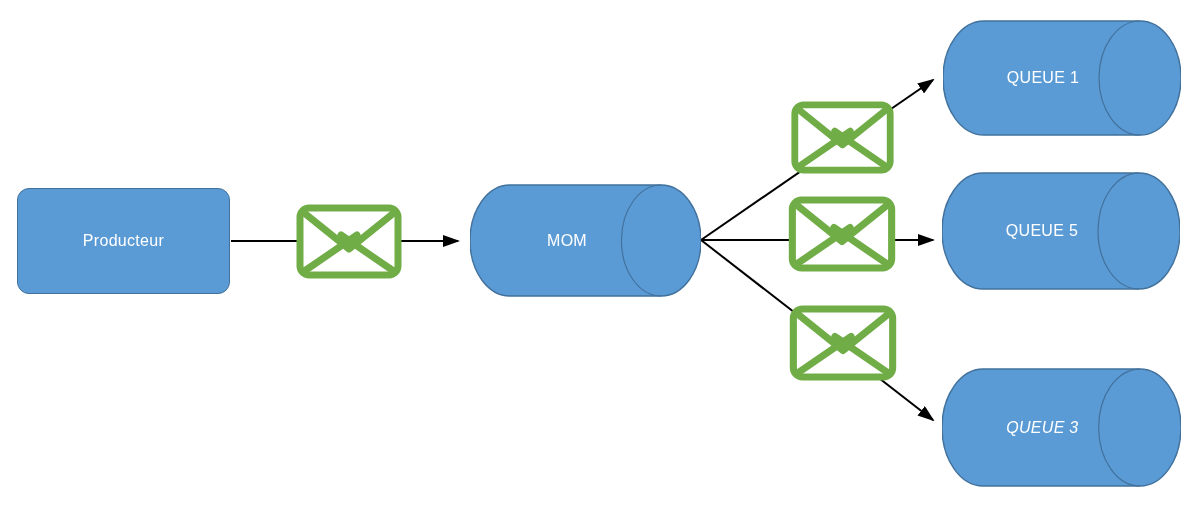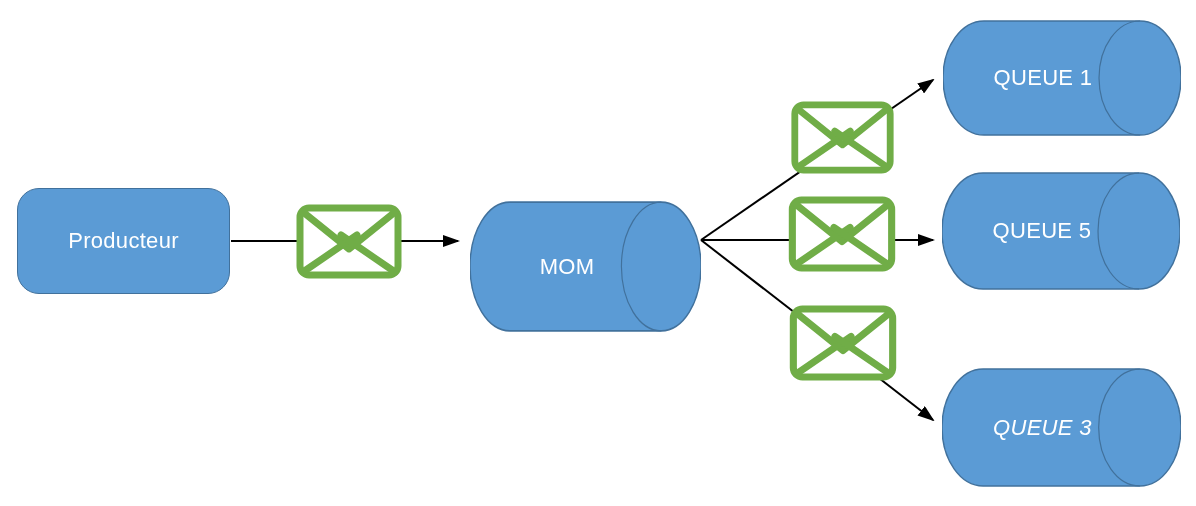--- a/index.html
+++ b/index.html
@@ -18,27 +18,27 @@
     overflow:hidden;
     font-family:"Liberation Sans", sans-serif;
   }
   .connectors{position:absolute;left:0;top:0;width:1196px;height:506px;}
   .connector-line{stroke:var(--arrow_black);stroke-width:2;fill:none;}
   .arrowhead{fill:var(--arrow_black);}
   .node{position:absolute;}
   .rect-node{
     background:var(--node_fill);
     border:1.4px solid var(--node_border);
-    border-radius:22px;
+    border-radius:12px;
     box-sizing:border-box;
     display:flex;align-items:center;justify-content:center;
   }
   .node-label{
     color:var(--label_text);
-    font-size:22px;
+    font-size:16px;
     letter-spacing:0.3px;
     white-space:nowrap;
     user-select:none;
   }
   .cyl-svg{position:absolute;left:0;top:0;width:100%;height:100%;}
   .cyl-body{fill:var(--node_fill);stroke:var(--node_border);stroke-width:1.4;}
   .cyl-arc{fill:none;stroke:var(--node_border);stroke-width:1.2;}
   .cyl-label{
     position:absolute;left:0;top:0;width:84%;height:100%;
     display:flex;align-items:center;justify-content:center;
@@ -62,21 +62,21 @@
     <line class="connector-line" x1="231" y1="241" x2="458" y2="241" marker-end="url(#ah)"></line>
     <line class="connector-line" x1="701" y1="240" x2="933" y2="80" marker-end="url(#ah)"></line>
     <line class="connector-line" x1="701" y1="240" x2="933" y2="240" marker-end="url(#ah)"></line>
     <line class="connector-line" x1="701" y1="240" x2="933" y2="420" marker-end="url(#ah)"></line>
   </svg>
 
   <div class="node rect-node" style="left:17px;top:188px;width:213px;height:106px;">
     <span class="node-label">Producteur</span>
   </div>
 
-  <div class="node" style="left:470px;top:184px;width:231px;height:131px;margin-top:17px;">
+  <div class="node" style="left:470px;top:184px;width:231px;height:113px;">
     <svg class="cyl-svg" viewBox="0 0 238 116" preserveAspectRatio="none">
       <path class="cyl-body" d="M41,1 L197,1 A41,57 0 0 1 197,115 L41,115 A41,57 0 0 1 41,1 Z"></path>
       <path class="cyl-arc" d="M197,1 A41,57 0 0 0 197,115"></path>
     </svg>
     <div class="cyl-label">
       <span class="node-label">MOM</span>
     </div>
   </div>
 
   <div class="node" style="left:943px;top:20px;width:238px;height:116px;">

